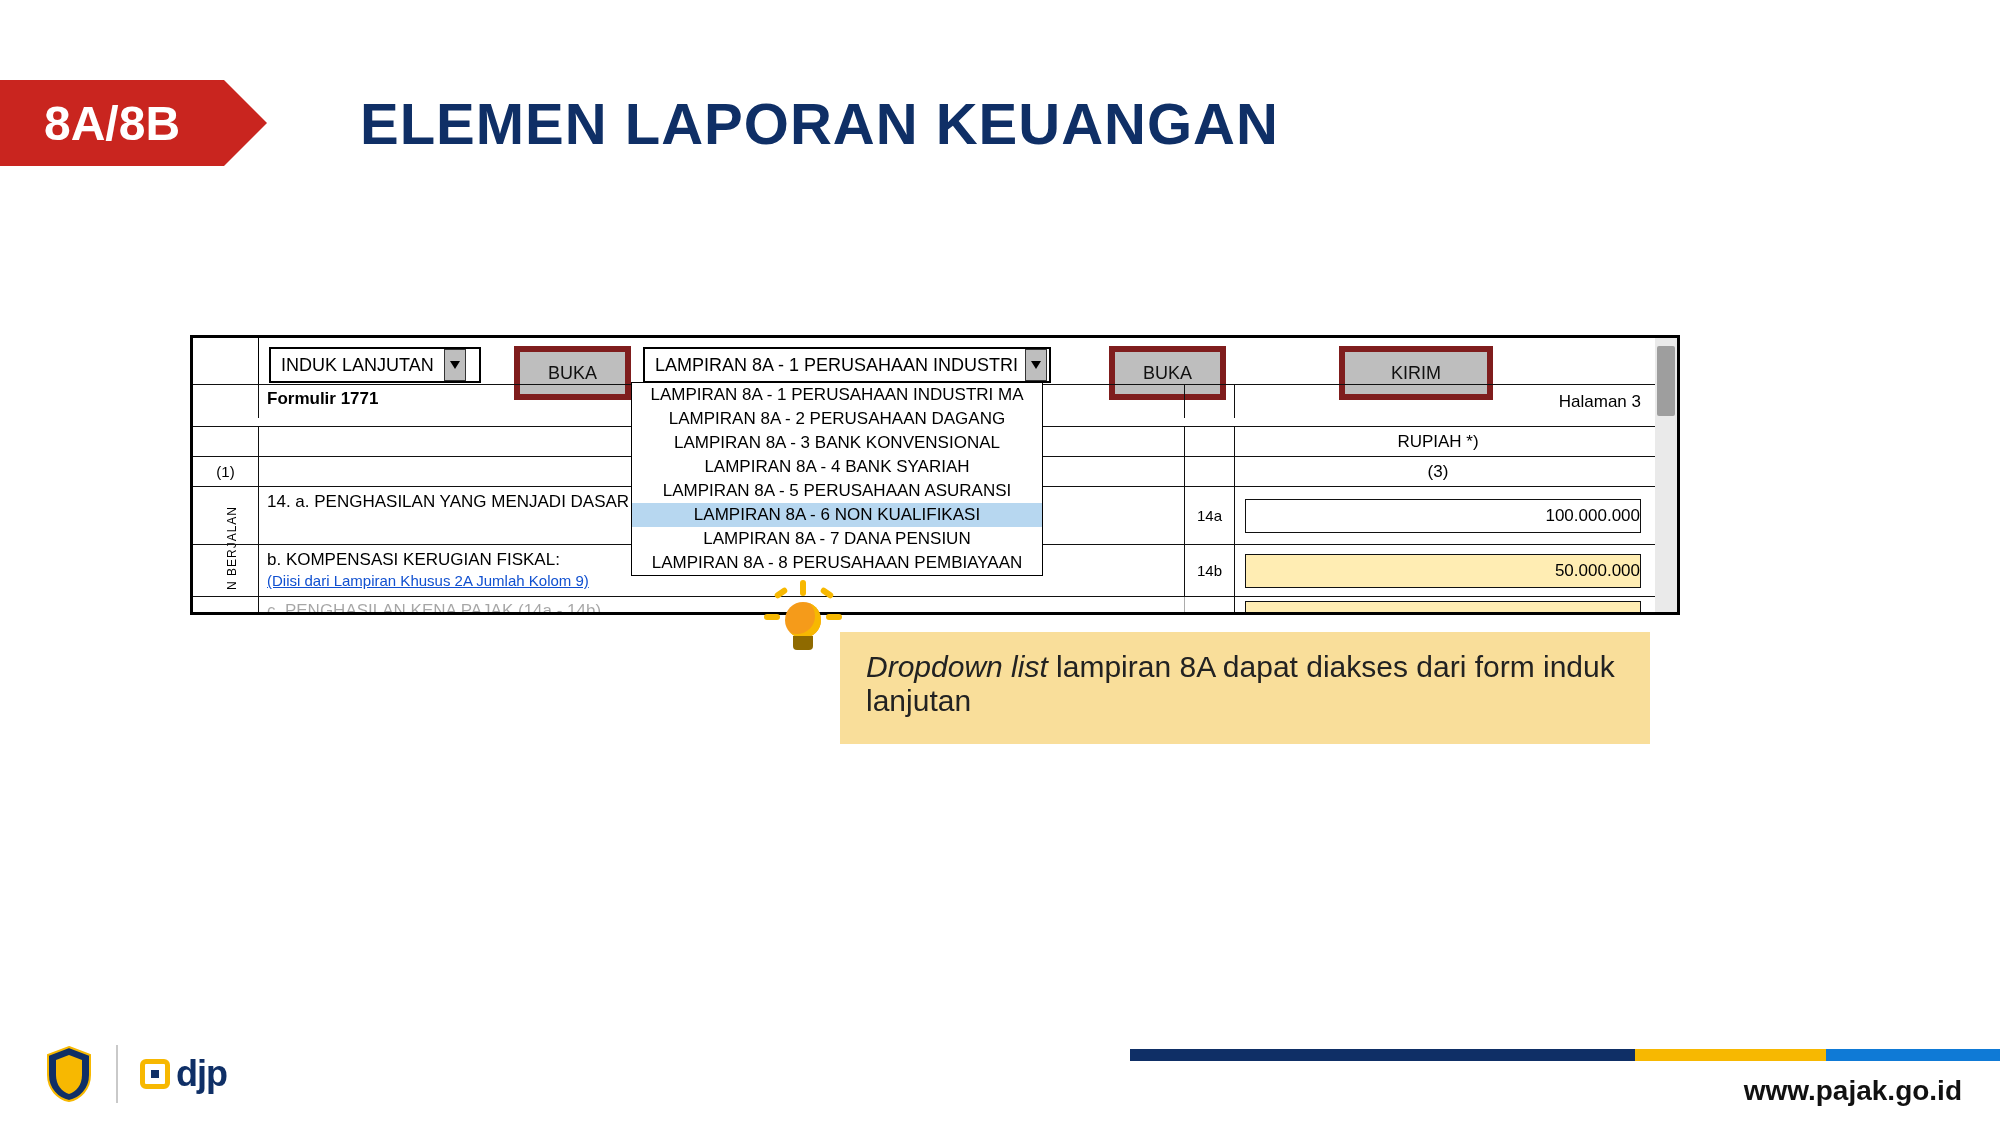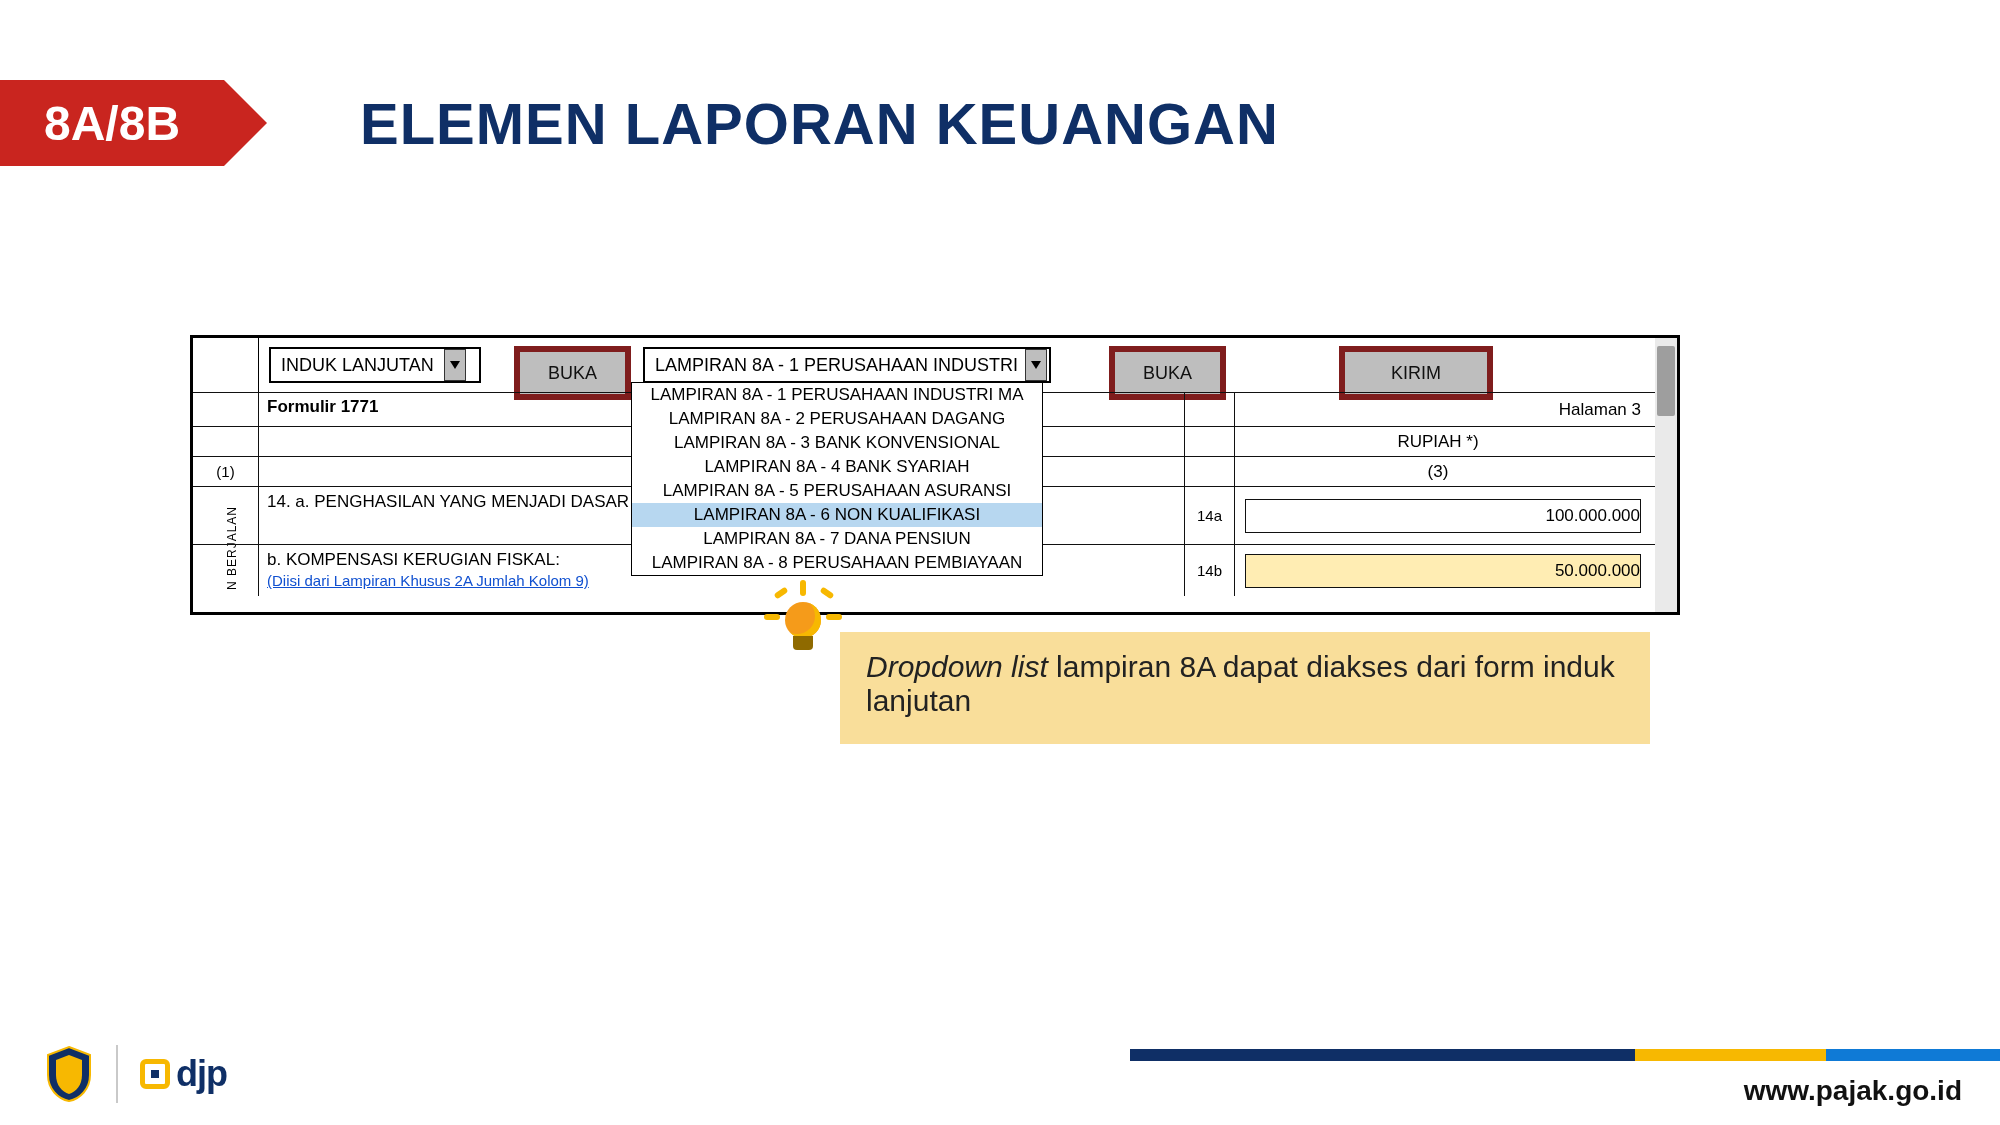--- a/index.html
+++ b/index.html
@@ -70,21 +70,21 @@
     background: #9E9E9E; border-radius: 2px;
   }
 
   
   .trow { position: absolute; left: 0; right: 22px; border-top: 1px solid #111; display: flex; }
   .cA { width: 66px; border-right: 1px solid #111; display:flex; align-items:center; justify-content:center; font-size: 15px; }
   .cB { flex: 1; border-right: 1px solid #111; padding: 4px 8px; font-size: 17px; }
   .cC { width: 50px; border-right: 1px solid #111; display:flex; align-items:center; justify-content:center; font-size: 15px; }
   .cD { width: 420px; display:flex; align-items:center; justify-content:flex-end; padding-right: 14px; font-size: 17px; }
 
-  .r1 { top: 54px; height: 34px; }
+  .r1 { top: 46px; height: 34px; }
   .r1 .cB { font-weight: 700; }
   .r1 .cD { justify-content: flex-end; }
   .r2 { top: 88px; height: 30px; }
   .r2 .cD { justify-content: center; }
   .r3 { top: 118px; height: 30px; }
   .r3 .cD { justify-content: center; }
 
   .r4 { top: 148px; height: 58px; }
   .r4 .cB { line-height: 1.25; }
   .r5 { top: 206px; height: 52px; }
@@ -226,20 +226,28 @@
     <div class="cB">
       <span>b. KOMPENSASI KERUGIAN FISKAL:</span><br>
       <span class="hint">(Diisi dari Lampiran Khusus 2A Jumlah Kolom 9)</span>
     </div>
     <div class="cC">14b</div>
     <div class="cD">
       <div class="valbox">50.000.000</div>
     </div>
   </div>
 
+  <div class="trow r6">
+    <div class="cA"></div>
+    <div class="cB" style="opacity:.35">c. PENGHASILAN KENA PAJAK (14a - 14b)</div>
+    <div class="cC"></div>
+    <div class="cD">
+      <div class="valbox" style="height:22px"></div>
+    </div>
+  </div>
 
   <div class="droplist">
     <div class="opt">LAMPIRAN 8A - 1 PERUSAHAAN INDUSTRI MA</div>
     <div class="opt">LAMPIRAN 8A - 2 PERUSAHAAN DAGANG</div>
     <div class="opt">LAMPIRAN 8A - 3 BANK KONVENSIONAL</div>
     <div class="opt">LAMPIRAN 8A - 4 BANK SYARIAH</div>
     <div class="opt">LAMPIRAN 8A - 5 PERUSAHAAN ASURANSI</div>
     <div class="opt sel">LAMPIRAN 8A - 6 NON KUALIFIKASI</div>
     <div class="opt">LAMPIRAN 8A - 7 DANA PENSIUN</div>
     <div class="opt">LAMPIRAN 8A - 8 PERUSAHAAN PEMBIAYAAN</div>

